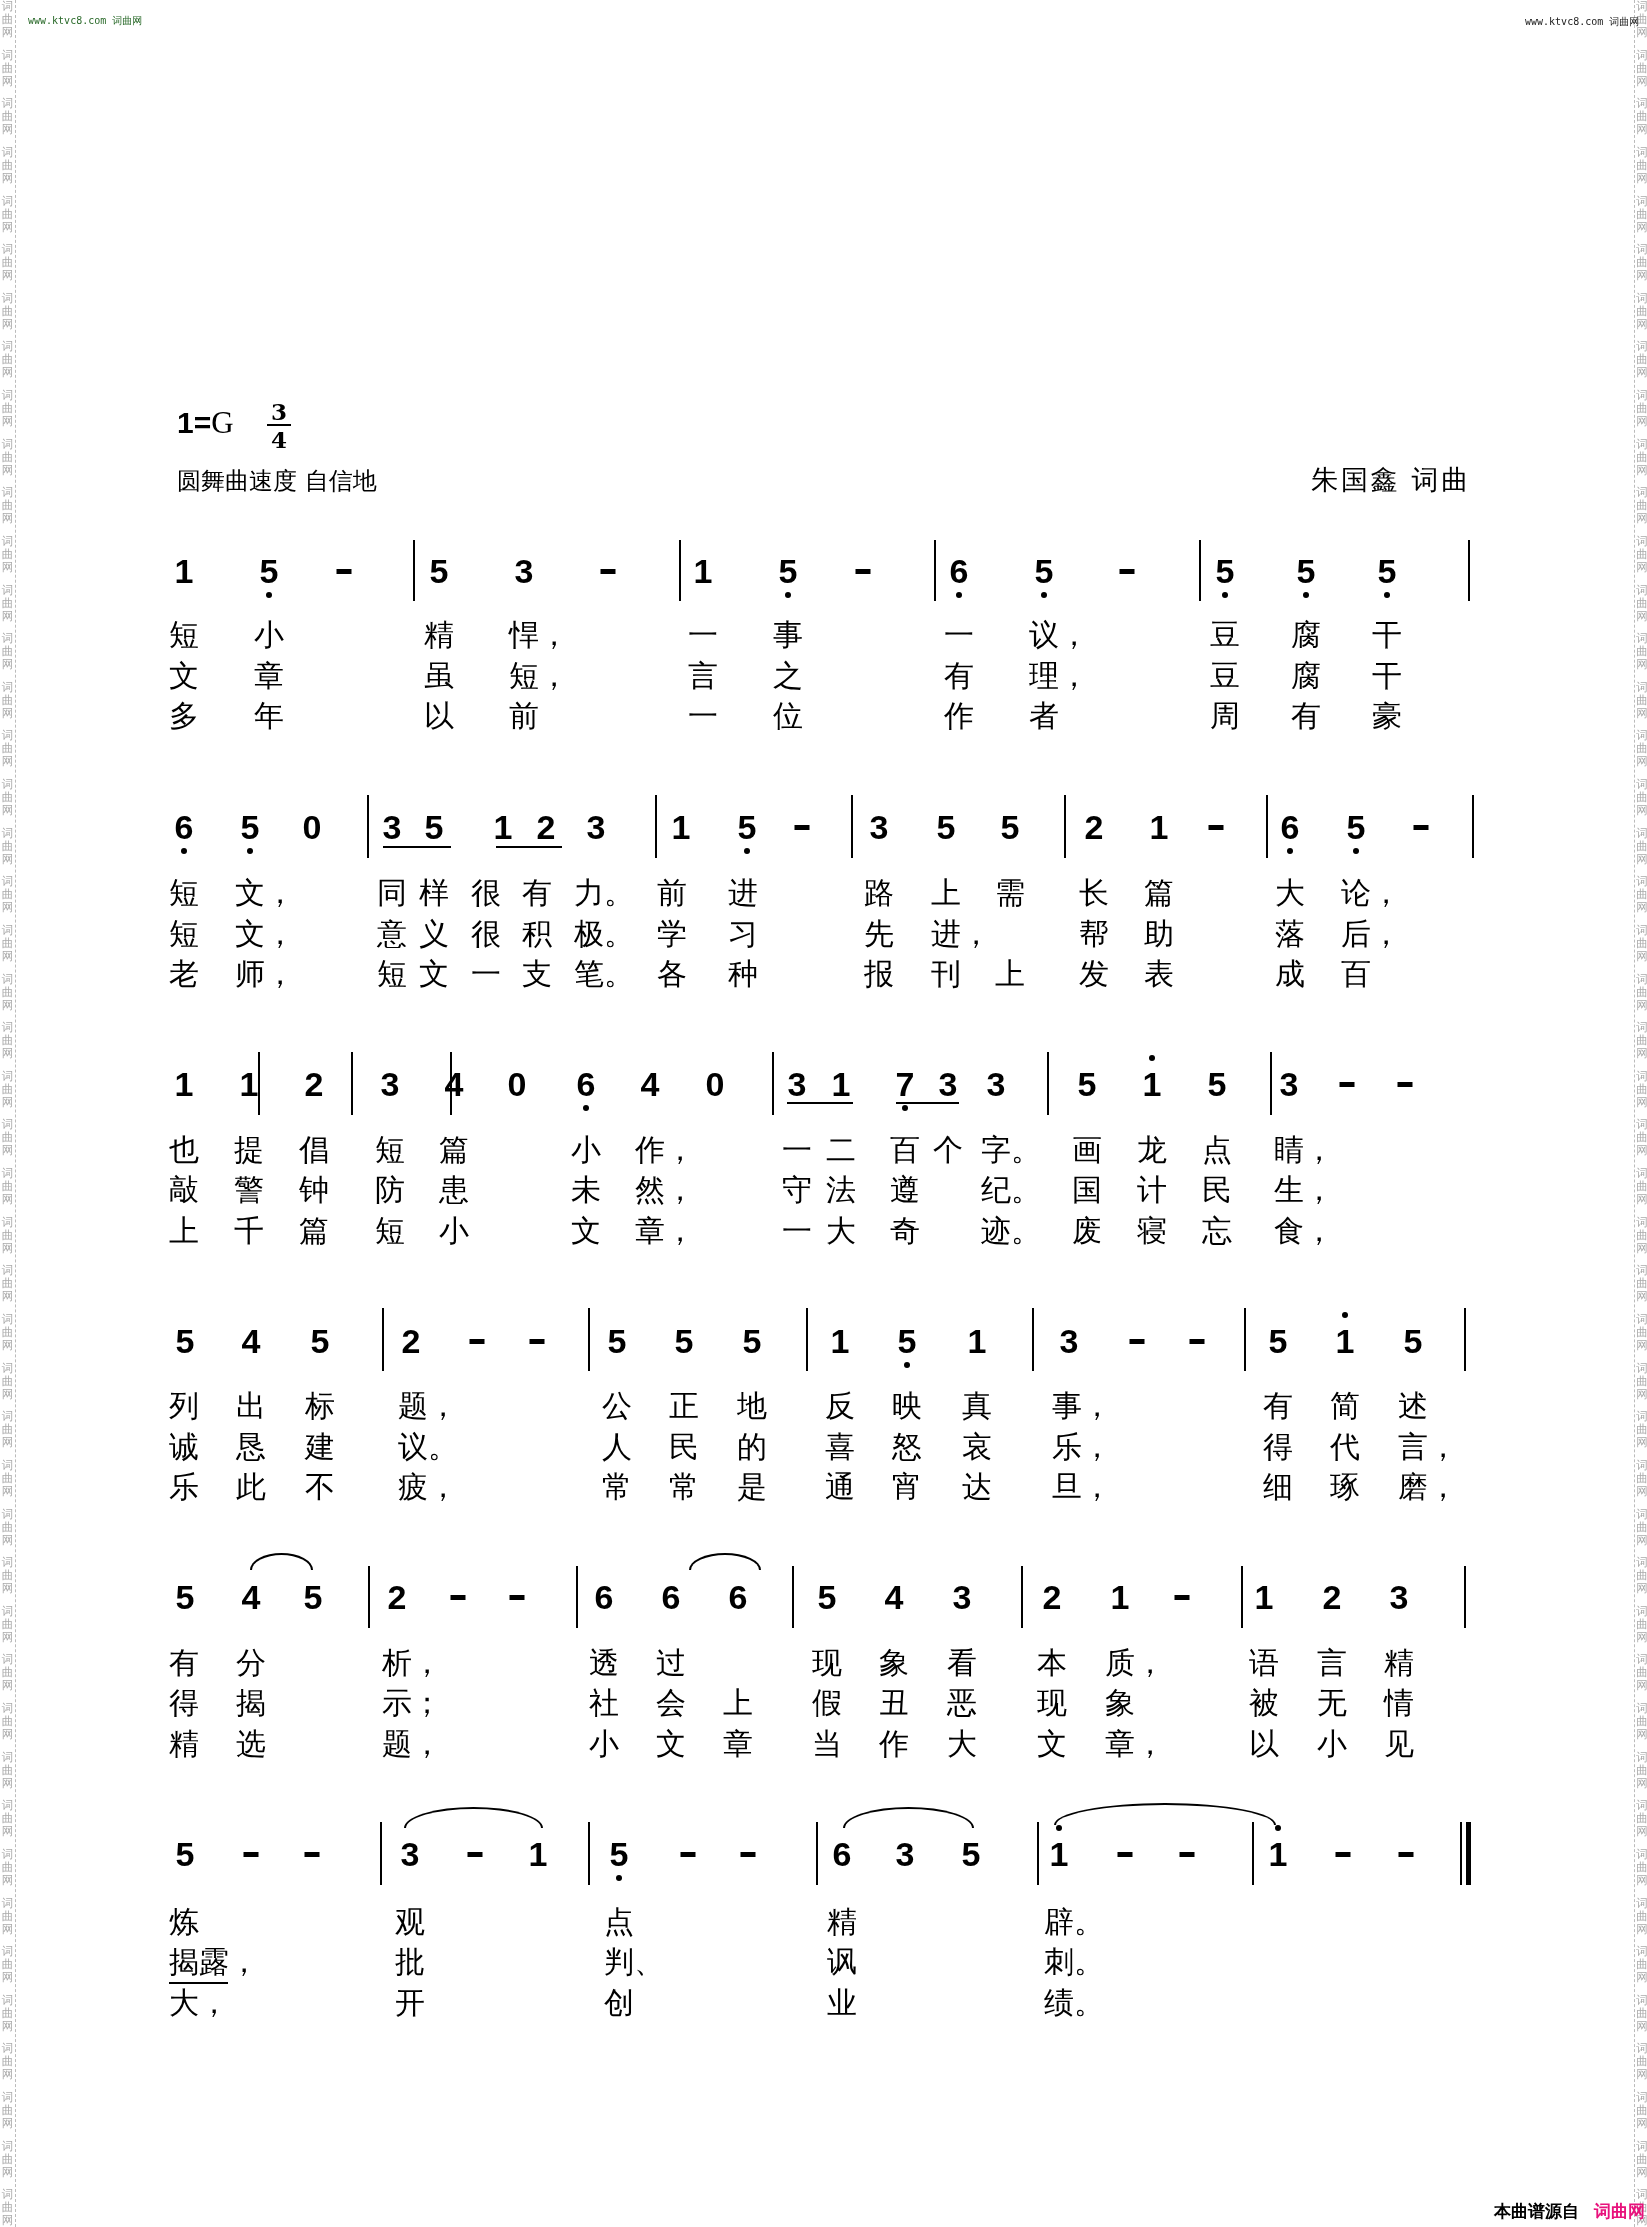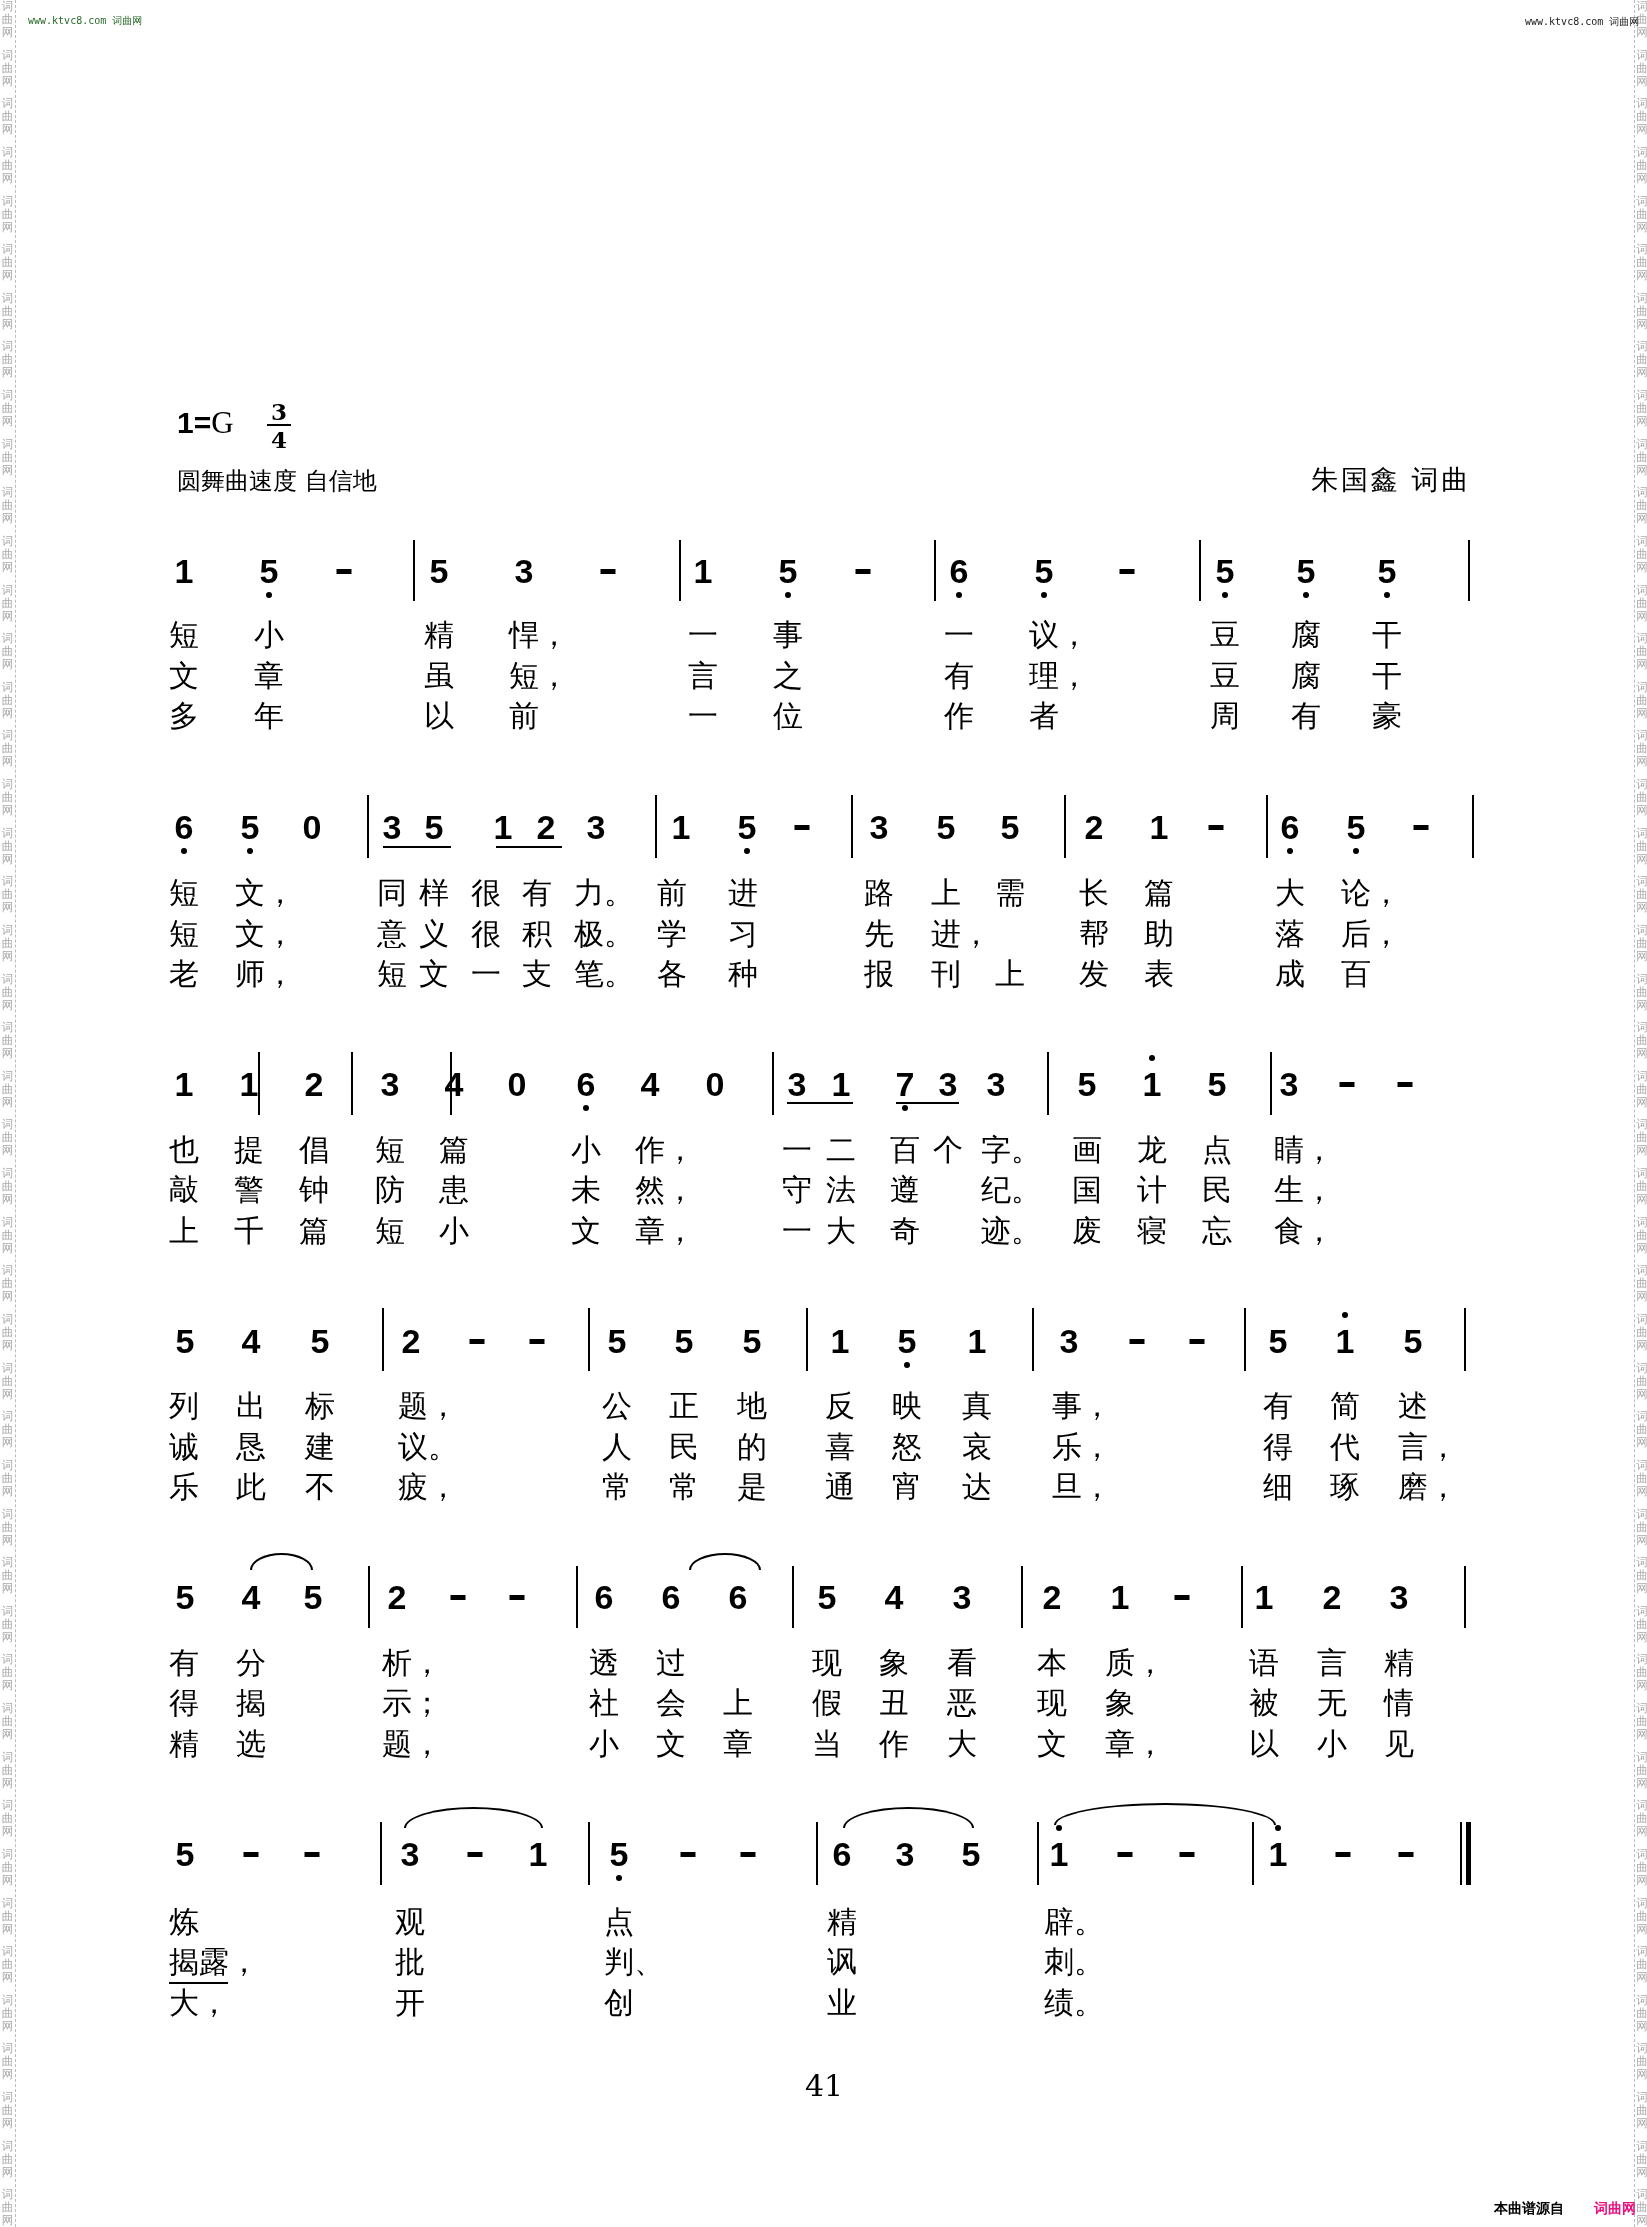--- a/index.html
+++ b/index.html
@@ -21,21 +21,21 @@
   .dash{position:absolute;width:15px;height:4.7px;background:#000;transform:translateX(-50%);}
   .dot-low{position:absolute;width:6px;height:6px;border-radius:50%;background:#000;transform:translateX(-50%);}
   .dot-high{position:absolute;width:6px;height:6px;border-radius:50%;background:#000;transform:translateX(-50%);}
   .uline{position:absolute;height:2px;background:#000;}
   .barline{position:absolute;width:2px;background:#000;}
   .final-thin{position:absolute;width:2px;background:#000;}
   .final-thick{position:absolute;width:5.4px;background:#000;}
   .lyr{position:absolute;font-size:30px;line-height:34px;transform:translateX(-15px);white-space:nowrap;}
   .slur{position:absolute;border:2px solid #000;border-bottom:none;border-radius:50% 50% 0 0/100% 100% 0 0;}
   .pagenum{position:absolute;top:2068px;left:0;width:1648px;text-align:center;font-size:30px;font-family:"DejaVu Serif",serif;}
-  .src{position:absolute;top:2200px;font-size:14px;font-weight:bold;}
+  .src{position:absolute;top:2200px;font-size:17px;font-weight:bold;}
   .src.pink{color:#e8127c;}
   .lyr-ul{position:absolute;height:2px;background:#000;}
 </style>
 </head>
 <body>
 
 <div id="page">
   <div class="side left">
       <div class="side-txt" style="top: 0px;">词<br>曲<br>网</div>
       <div class="side-txt" style="top: 49px;">词<br>曲<br>网</div>
@@ -541,18 +541,17 @@
       <div class="lyr" style="left: 619px; top: 1945px;">判、</div>
       <div class="lyr" style="left: 842px; top: 1945px;">讽</div>
       <div class="lyr" style="left: 1059px; top: 1945px;">刺。</div>
       <div class="lyr" style="left: 184px; top: 1986px;">大，</div>
       <div class="lyr" style="left: 410px; top: 1986px;">开</div>
       <div class="lyr" style="left: 619px; top: 1986px;">创</div>
       <div class="lyr" style="left: 842px; top: 1986px;">业</div>
       <div class="lyr" style="left: 1059px; top: 1986px;">绩。</div>
     </div>
 
-  <div class="pagenum">41</div>
 
   <div class="src" style="left:1494px;">本曲谱源自</div>
   <div class="src pink" style="left:1594px;">词曲网</div>
 </div>
 
 
 </body></html>

